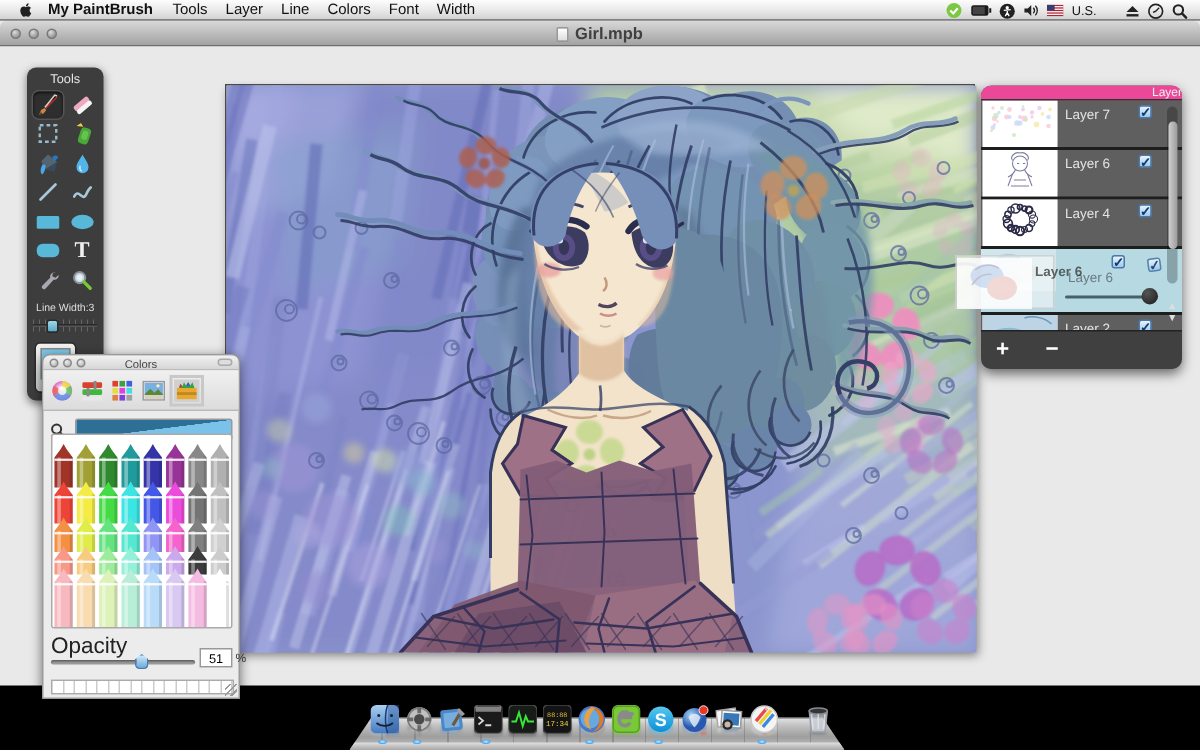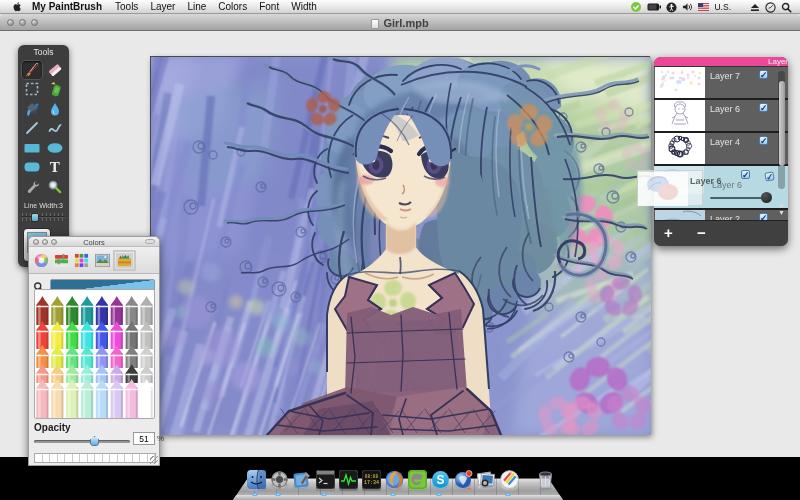--- a/index.html
+++ b/index.html
@@ -51,21 +51,21 @@
 #colors .tbar .c{position:absolute;top:2px;width:6px;height:6px;border-radius:50%;background:radial-gradient(circle at 35% 30%,#eee,#aaa);border:0.5px solid #888}
 #colors .tbar .name{position:absolute;left:0;right:0;top:1px;text-align:center;font-size:7.5px;color:#444}
 #colors .tbar .pill{position:absolute;right:4px;top:2px;width:10px;height:5px;border-radius:3px;background:#ddd;border:1px solid #aaa}
 #ctool{position:absolute;left:0;top:10px;right:0;height:27px;background:linear-gradient(#f0f0f0,#dcdcdc);border-bottom:1px solid #b8b8b8;display:flex;align-items:center;padding-left:5px;gap:5px}
 #ctool .ic{width:15px;height:15px}
 #ctool .icsel{outline:2px solid #c8c8c8;outline-offset:1px;background:#d0d0d0}
 #crow{position:absolute;left:4px;top:41px;right:4px;height:17px;display:flex;align-items:center}
 #cswatch{margin-left:6px;width:110px;height:15px;border:1px solid #999;border-radius:2px;overflow:hidden;position:relative;background:#7ac2ea}
 #cswatch .dk{position:absolute;left:0;top:0;width:100%;height:100%;background:linear-gradient(to bottom right,#2e6f96 49.5%,transparent 50%)}
 #craybox{position:absolute;left:5px;top:52px;width:121px;height:130px;background:#fff;border:1px solid #aaa;border-radius:2px;overflow:hidden}
-#opac{position:absolute;left:5px;top:185px;font-size:10px;font-weight:bold;color:#222}
+#opac{position:absolute;left:5px;top:185px;font-size:15px;font-weight:normal;color:#222}
 #oslider{position:absolute;left:5px;top:199px;width:96px;height:10px}
 #oslider .track{position:absolute;left:0;right:0;top:4px;height:3px;background:#9a9a9a;border-radius:2px;box-shadow:inset 0 1px 1px rgba(0,0,0,.4)}
 #oslider .knob{position:absolute;left:56px;top:0;width:9px;height:10px;background:linear-gradient(#cfe8fa,#6aaede);border:1px solid #4a7aa8;border-radius:2px 2px 3px 3px;clip-path:polygon(50% 0,100% 35%,100% 100%,0 100%,0 35%)}
 #opct{position:absolute;left:104px;top:195px;width:22px;height:13px;background:#fff;border:1px solid #999;font-size:8.5px;text-align:center;line-height:13px}
 #opctpct{position:absolute;left:128px;top:197px;font-size:8px;color:#333}
 #cswatches{position:absolute;left:5px;top:216px;width:122px;height:10px;border:1px solid #aaa;background:#fff;display:flex}
 #cswatches i{flex:1;border-right:1px solid #ccc}
 #grip{position:absolute;right:1px;bottom:1px;width:8px;height:8px;
  background:repeating-linear-gradient(135deg,transparent 0,transparent 2px,#999 2px,#999 3px)}
 

